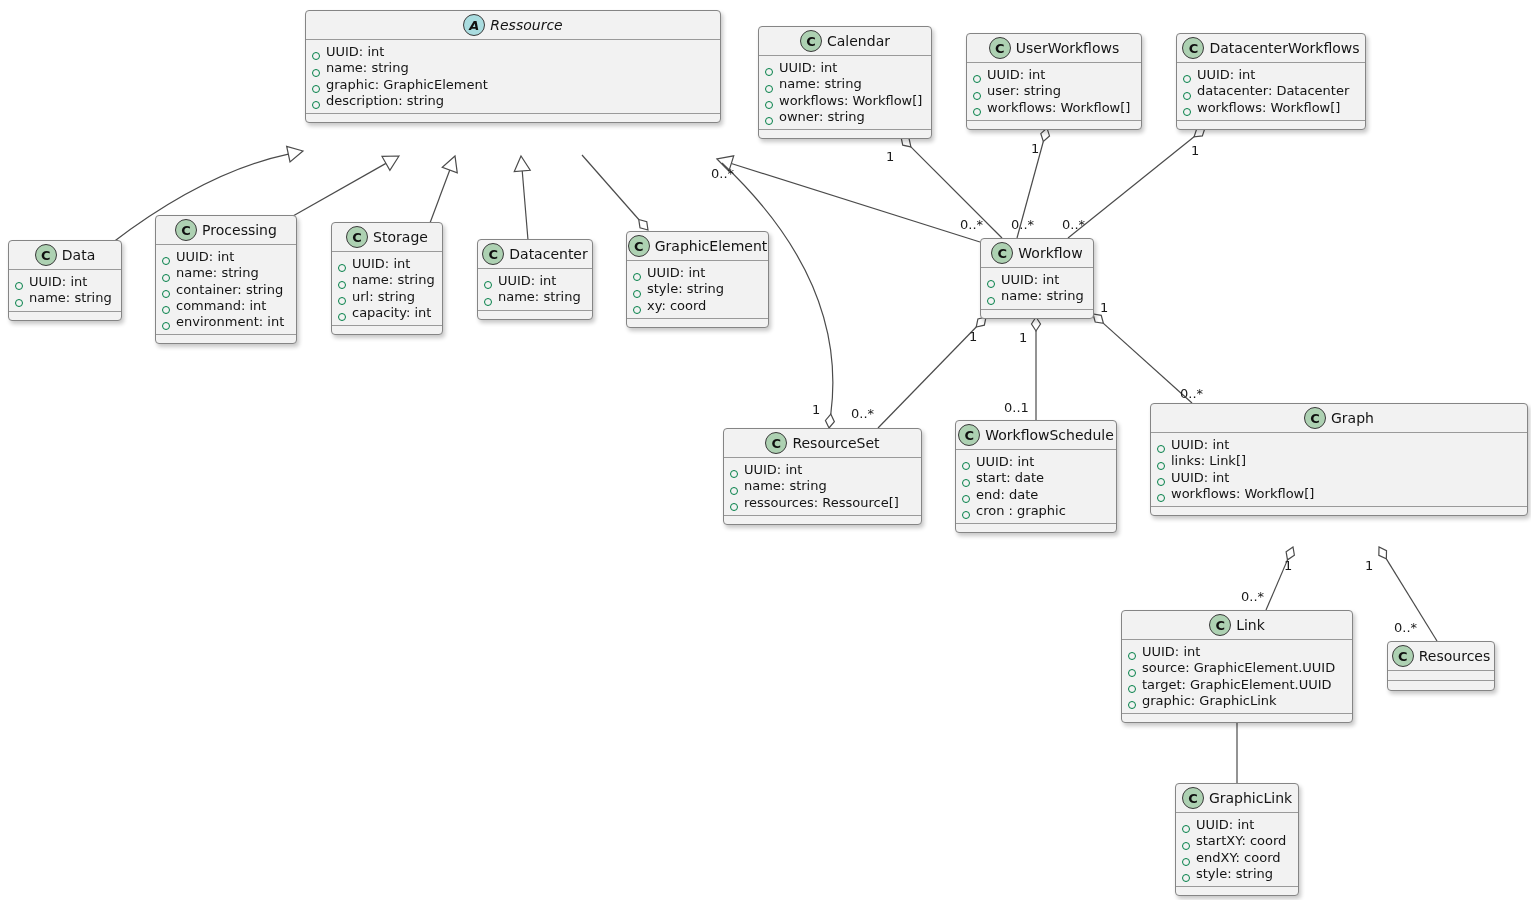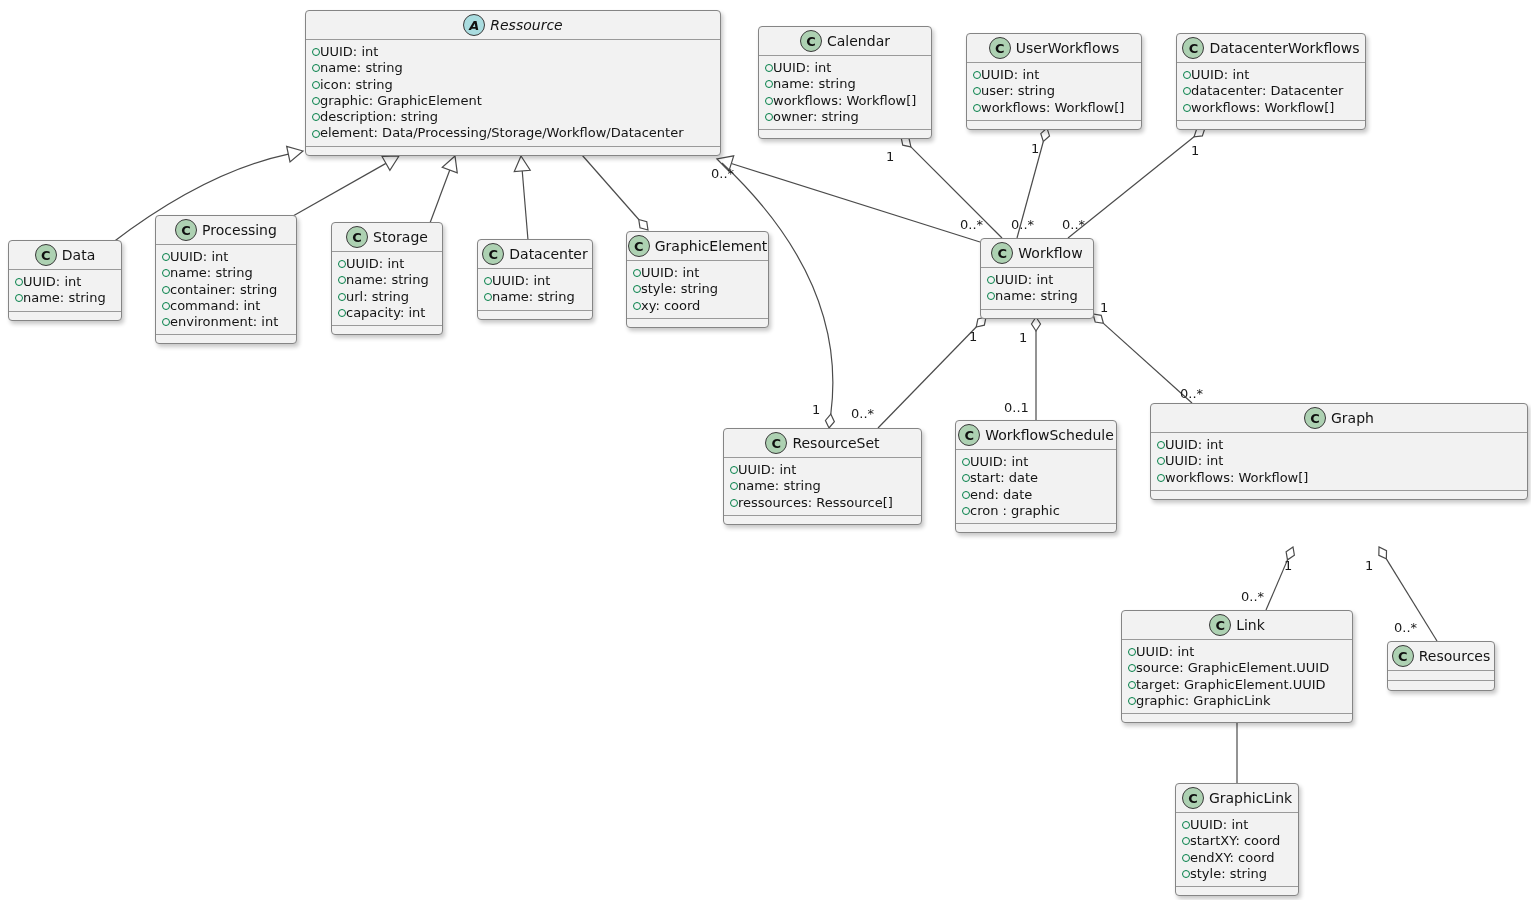--- a/index.html
+++ b/index.html
@@ -15,21 +15,21 @@
        border-radius:4px;box-shadow:2px 3px 4px rgba(0,0,0,0.22);font-size:13px;}
   .hdr{display:flex;align-items:center;justify-content:center;gap:5px;padding:3px 6px;
        border-bottom:1px solid var(--sep);min-height:21px;}
   .badge{flex:0 0 auto;width:20px;height:20px;border-radius:50%;background:var(--icon-bg);
          border:1px solid var(--icon-border);display:inline-flex;align-items:center;justify-content:center;
          font-weight:bold;font-size:13px;color:#101010;}
   .abstract .badge{background:var(--abs-icon-bg);font-style:italic;}
   .title{font-size:14px;white-space:nowrap;}
   .abstract .title{font-style:italic;}
   .attrs{padding:4px 8px 4px 6px;border-bottom:1px solid var(--sep);}
-  .attr{display:flex;align-items:center;line-height:16.3px;white-space:nowrap;}
+  .attr{display:flex;align-items:flex-end;gap:6px;line-height:16.3px;white-space:nowrap;}
   .bullet{flex:0 0 auto;width:6px;height:6px;border-radius:50%;border:1px solid var(--field);background:transparent;}
   .ftr{height:8px;}
   .comp{height:9px;}
   .comp.b{border-bottom:1px solid var(--sep);}
   svg text{font-family:"DejaVu Sans","Liberation Sans",sans-serif;font-size:13px;fill:#1a1a1a;}
 </style>
 </head>
 <body>
 
 <div id="canvas">
@@ -125,34 +125,26 @@
         <div class="attr">
           <span class="bullet"></span>
           <span>UUID: int</span>
         </div>
         <div class="attr">
           <span class="bullet"></span>
           <span>name: string</span>
         </div>
         <div class="attr">
           <span class="bullet"></span>
-          <span>icon: string</span>
-        </div>
-        <div class="attr">
-          <span class="bullet"></span>
           <span>graphic: GraphicElement</span>
         </div>
         <div class="attr">
           <span class="bullet"></span>
           <span>description: string</span>
         </div>
-        <div class="attr">
-          <span class="bullet"></span>
-          <span>element: Data/Processing/Storage/Workflow/Datacenter</span>
-        </div>
       </div>
       <div class="ftr"></div>
     </div>
     <div class="cls" style="left: 758px; top: 26px; width: 172px;">
       <div class="hdr">
         <span class="badge">C</span>
         <span class="title">Calendar</span>
       </div>
       <div class="attrs">
         <div class="attr">
@@ -390,20 +382,24 @@
     </div>
     <div class="cls" style="left: 1150px; top: 403px; width: 376px;">
       <div class="hdr">
         <span class="badge">C</span>
         <span class="title">Graph</span>
       </div>
       <div class="attrs">
         <div class="attr">
           <span class="bullet"></span>
           <span>UUID: int</span>
+        </div>
+        <div class="attr">
+          <span class="bullet"></span>
+          <span>links: Link[]</span>
         </div>
         <div class="attr">
           <span class="bullet"></span>
           <span>UUID: int</span>
         </div>
         <div class="attr">
           <span class="bullet"></span>
           <span>workflows: Workflow[]</span>
         </div>
       </div>

